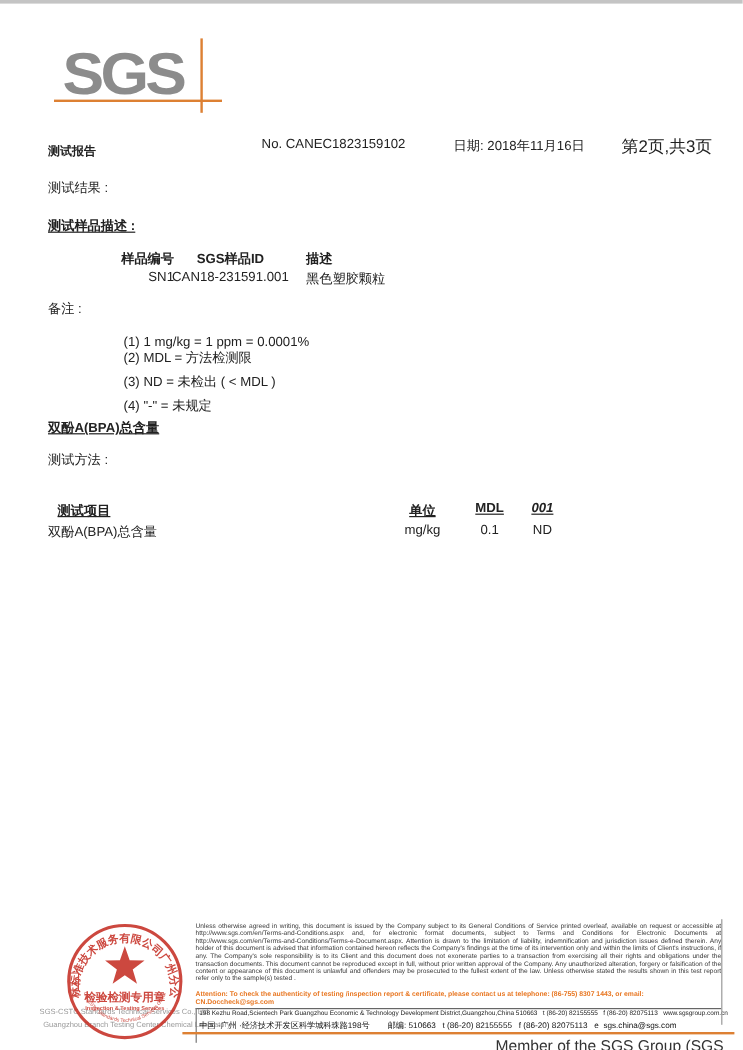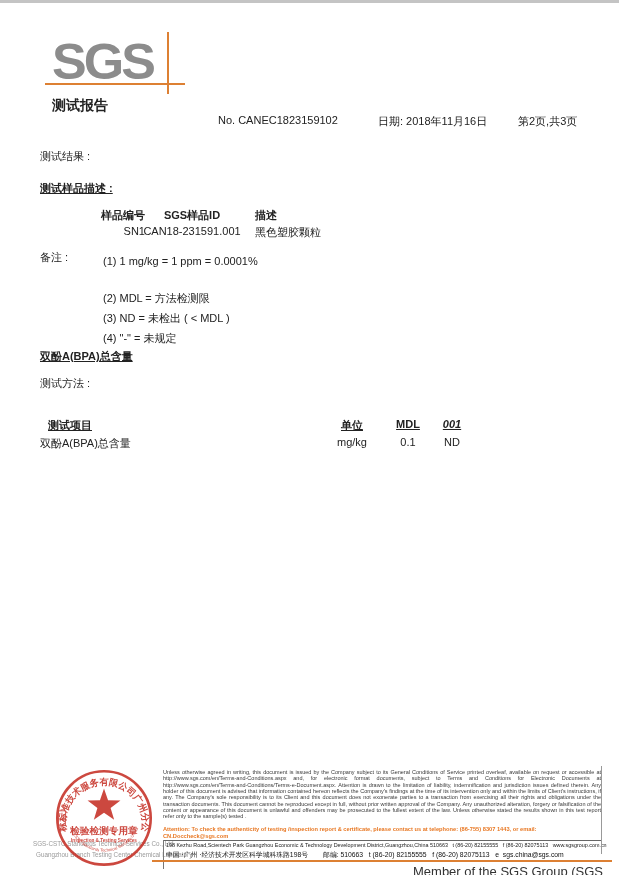--- a/index.html
+++ b/index.html
@@ -6,24 +6,24 @@
   body{font-family:"Liberation Sans","DejaVu Sans",sans-serif;}
   .page{position:relative;width:619px;height:875px;background:#fff;overflow:hidden;border-top:3px solid #c4c4c4;}
   .abs{position:absolute;}
 
   
   .logo-text{left:52px;top:33px;font-size:52px;font-weight:bold;color:#8c8c8c;letter-spacing:-3px;line-height:1;transform:scaleY(.95);}
   .logo-hline{left:45px;top:80px;width:140px;height:2px;background:#dd8033;}
   .logo-vline{left:167px;top:29px;width:2px;height:62px;background:#dd8033;}
 
   
-  .doc-title{left:40px;top:94px;font-size:14px;font-weight:bold;color:#222;margin-left:12px;}
+  .doc-title{left:40px;top:116px;font-size:10px;font-weight:bold;color:#222;}
   .report-no{left:218px;top:111px;font-size:11px;color:#222;}
   .report-date{left:378px;top:111px;font-size:11px;color:#222;}
-  .page-info{left:518px;top:111px;font-size:11px;color:#222;}
+  .page-info{left:518px;top:111px;font-size:14px;color:#222;}
 
   .body-text{font-size:11px;color:#222;}
   .bold{font-weight:bold;}
   .u{text-decoration:underline;}
   .results-label{left:40px;top:146px;}
   .sample-desc-label{left:40px;top:178px;}
 
   
   .s-h1,.s-c1{left:40px;width:105px;text-align:right;}
   .s-h2,.s-c2{left:133px;width:118px;text-align:center;}
@@ -83,21 +83,21 @@
   <div>
     <div class="abs body-text bold s-head s-h1">样品编号</div>
     <div class="abs body-text bold s-head s-h2">SGS样品ID</div>
     <div class="abs body-text bold s-head s-h3">描述</div>
     <div class="abs body-text s-row s-c1">SN1</div>
     <div class="abs body-text s-row s-c2">CAN18-231591.001</div>
     <div class="abs body-text s-row s-c3">黑色塑胶颗粒</div>
   </div>
 
   <div class="abs body-text notes-label">备注 :</div>
-  <div class="abs note-line" style="top:252px">(1) 1 mg/kg = 1 ppm = 0.0001%</div>
+  <div class="abs note-line" style="top:276px">(1) 1 mg/kg = 1 ppm = 0.0001%</div>
   <div class="abs note-line" style="top:288px">(2) MDL = 方法检测限</div>
   <div class="abs note-line" style="top:308px">(3) ND = 未检出 ( &lt; MDL )</div>
   <div class="abs note-line" style="top:328px">(4) "-" = 未规定</div>
 
   <div class="abs body-text bold u bpa-title">双酚A(BPA)总含量</div>
   <div class="abs body-text method-label">测试方法 :</div>
 
   <div>
     <div class="abs body-text bold u r-head r-h1">测试项目</div>
     <div class="abs body-text bold u r-head r-h2">单位</div>

